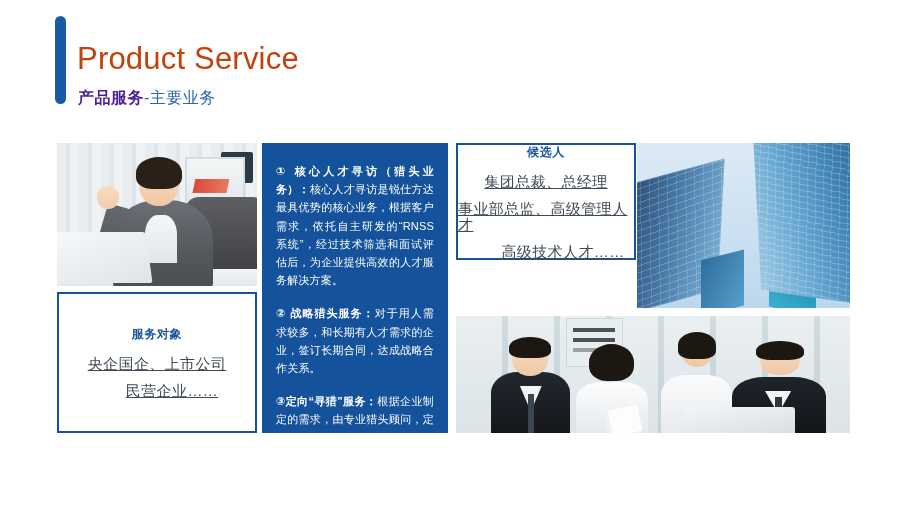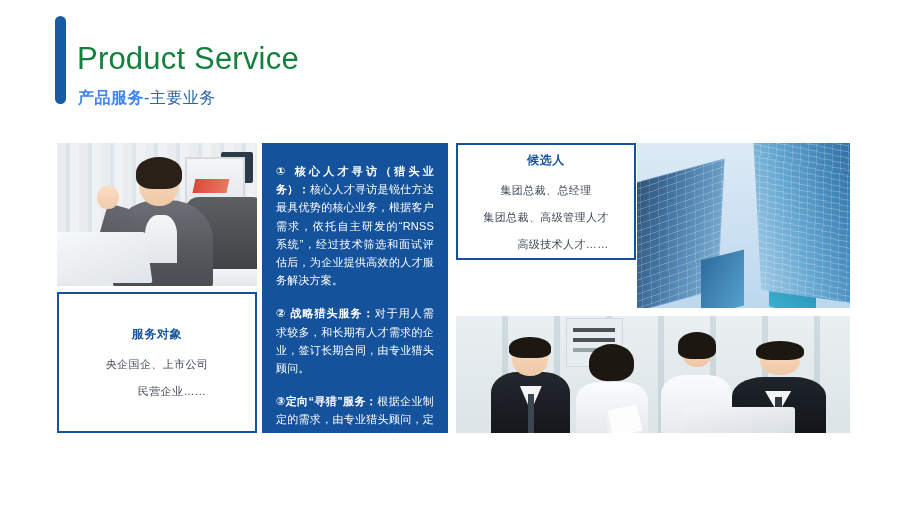--- a/index.html
+++ b/index.html
@@ -13,28 +13,28 @@
   #slide{position:relative;width:907px;height:510px;overflow:hidden;background:#fff;}
 
   
   #header{position:absolute;left:55px;top:14px;width:420px;height:92px;}
   .accent-bar{
     position:absolute;left:0px;top:2px;width:11px;height:88px;
     background:#195AA4;border-radius:6px;
   }
   .title-en{
     position:absolute;left:22px;top:28px;
-    font-size:31px;line-height:34px;color:#15803d;
+    font-size:31px;line-height:34px;color:#c2410c;
     letter-spacing:.2px;white-space:nowrap;font-weight:400;text-align:center;
   }
   .title-cn{
     position:absolute;left:23px;top:74px;
     font-size:16px;line-height:20px;white-space:nowrap;color:#1F5392;
   }
-  .title-cn .cn-bold{font-weight:bold;color:#3b82f6;letter-spacing:.5px;}
+  .title-cn .cn-bold{font-weight:bold;color:#4c1d95;letter-spacing:.5px;}
   .title-cn .cn-sub{font-weight:400;color:#2B66A8;letter-spacing:.5px;text-align:center;}
 
   
   .photo{position:absolute;overflow:hidden;background:#c9d3da;}
 
   
   #photo-woman{left:57px;top:143px;width:200px;height:143px;
     background:
       radial-gradient(circle at 62% 30%, rgba(255,228,205,0.95) 0 9%, rgba(255,228,205,0) 10%),
       linear-gradient(180deg,#eef1f3 0%,#e7ebee 40%,#dfe4e8 100%);
@@ -145,21 +145,21 @@
     position:absolute;box-sizing:border-box;
     border:2px solid #15529C;background:#ffffff;
     display:flex;flex-direction:column;align-items:center;justify-content:center;
   }
   #box-candidates{left:456px;top:143px;width:180px;height:117px;}
   #box-clients{left:57px;top:292px;width:200px;height:141px;}
   .box-title{
     color:#15529C;font-weight:bold;font-size:12px;letter-spacing:.6px;
     margin-bottom:13px;
   }
-  .box-line{color:#3f4a55;font-size:11px;line-height:16px;letter-spacing:.4px;margin-bottom:11px;}
+  .box-line{color:#3f4a55;font-size:15px;line-height:16px;letter-spacing:.4px;margin-bottom:11px;text-decoration:underline;}
   .box-line:last-child{margin-bottom:0;}
   #box-candidates .box-line:nth-of-type(2){align-self:center;}
   #box-candidates .box-line.indent-r{margin-left:34px;}
   #box-clients .box-line.indent-r{margin-left:6px;padding-left:24px;}
 </style>
 </head>
 <body>
 
 <div id="slide">
 
@@ -184,31 +184,31 @@
     <div class="pw-arm"></div>
     <div class="pw-hand"></div>
     <div class="pw-laptop"></div>
   </div>
 
   <div id="panel-services">
     <div class="svc-item">
       <span class="lead">① 核心人才寻访（猎头业务）：</span><span>核心人才寻访是锐仕方达最具优势的核心业务，根据客户需求，依托自主研发的“RNSS系统”，经过技术筛选和面试评估后，为企业提供高效的人才服务解决方案。</span>
     </div>
     <div class="svc-item">
-      <span class="lead">② 战略猎头服务：</span><span>对于用人需求较多，和长期有人才需求的企业，签订长期合同，由专业猎头顾问。</span>
+      <span class="lead">② 战略猎头服务：</span><span>对于用人需求较多，和长期有人才需求的企业，签订长期合同，达成战略合作关系。</span>
     </div>
     <div class="svc-item">
       <span class="lead">③定向“寻猎”服务：</span><span>根据企业制定的需求，由专业猎头顾问，定向寻猎，招揽心仪的核心人才。</span>
     </div>
   </div>
 
   <div class="outline-box" id="box-candidates">
     <div class="box-title">候选人</div>
     <div class="box-line">集团总裁、总经理</div>
-    <div class="box-line">集团总裁、高级管理人才</div>
+    <div class="box-line">事业部总监、高级管理人才</div>
     <div class="box-line indent-r">高级技术人才……</div>
   </div>
 
   <div class="outline-box" id="box-clients">
     <div class="box-title">服务对象</div>
     <div class="box-line">央企国企、上市公司</div>
     <div class="box-line indent-r">民营企业……</div>
   </div>
 
   <div class="photo" id="photo-buildings">

